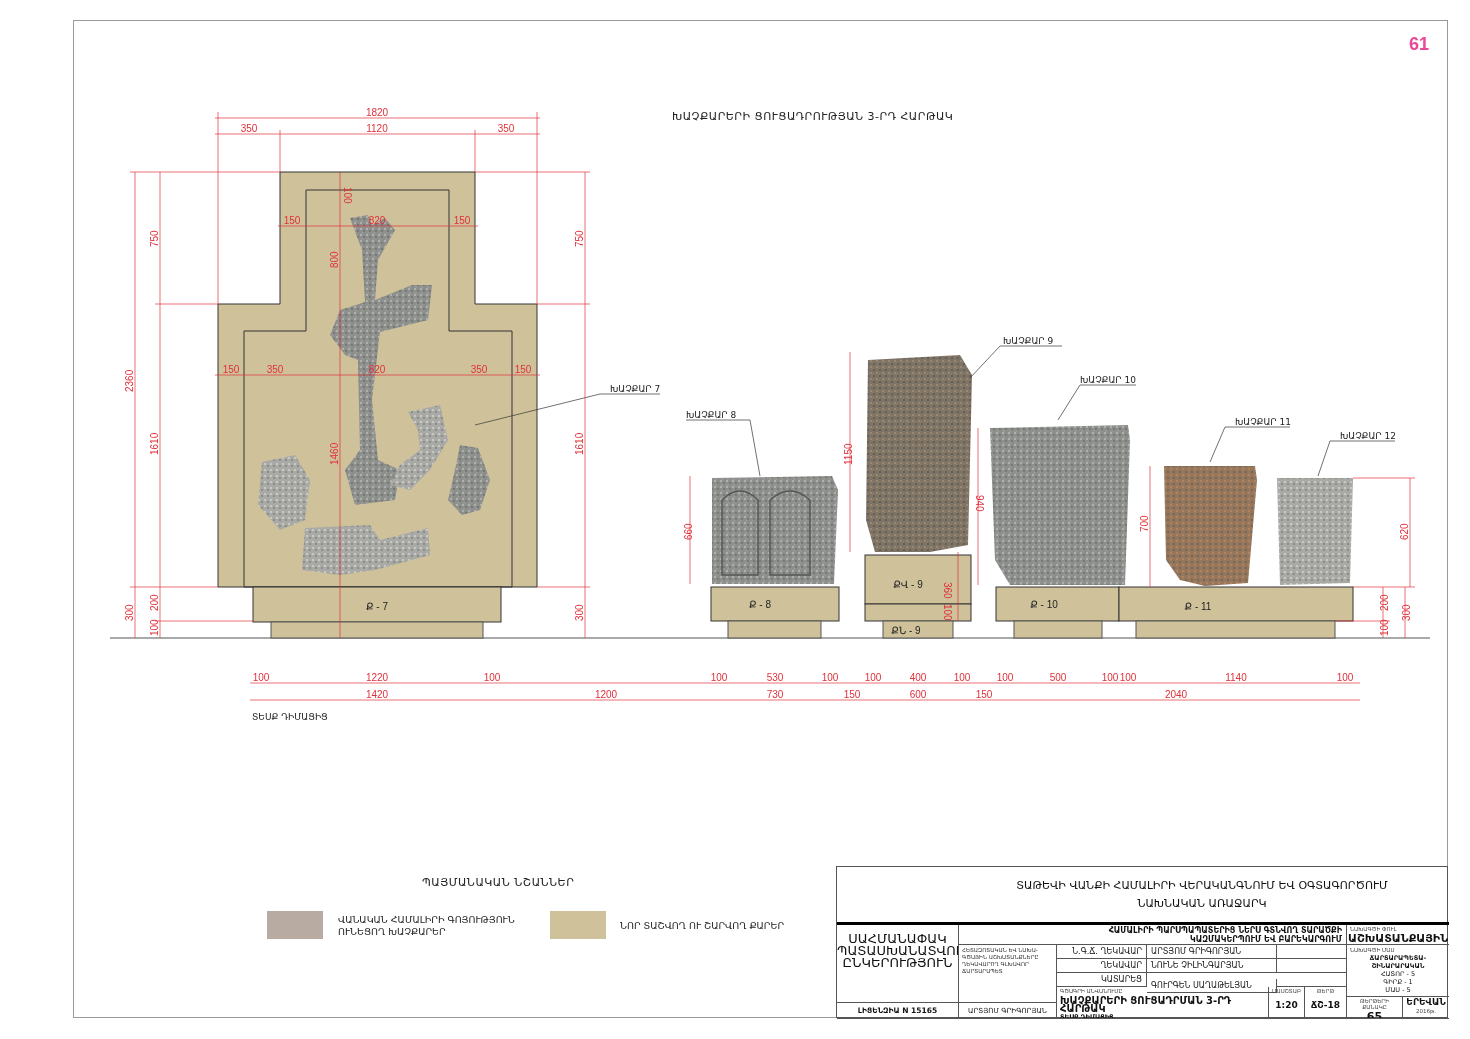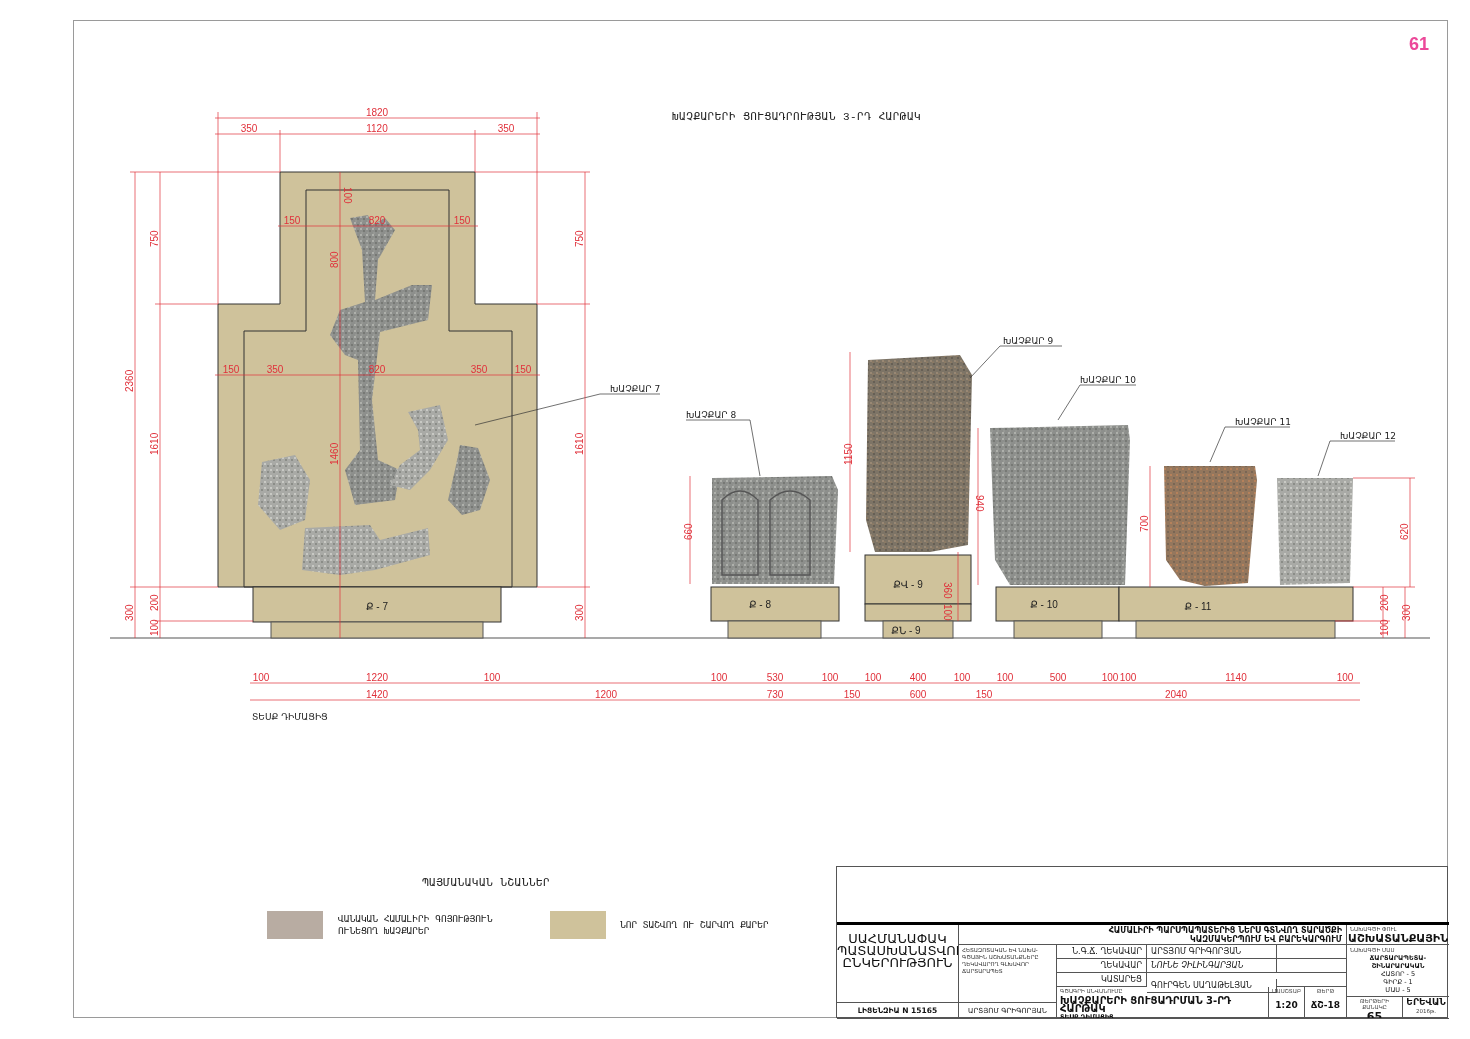--- a/index.html
+++ b/index.html
@@ -1,19 +1,19 @@
 <!DOCTYPE html>
 <html><head>
 <meta charset="utf-8">
 <style>
   html, body { margin:0; padding:0; background:#ffffff; }
   body { width:1470px; height:1039px; position:relative; overflow:hidden; font-family:"DejaVu Sans", sans-serif; }
   #sheet { position:absolute; left:73px; top:20px; width:1375px; height:998px; border:1px solid #9a9a9a; box-sizing:border-box; }
   .abs { position:absolute; }
-  .t { position:absolute; white-space:nowrap;font-family:Liberation Mono, monospace; }
+  .t { position:absolute; white-space:nowrap; }
   #page-number { left:1409px; top:34px; font:bold 18px "Liberation Sans", sans-serif; color:#ec4899; }
   #drawing-title { left:672px; top:110px; font-size:11px; letter-spacing:0.5px; color:#222; }
   svg#dwg { position:absolute; left:0; top:0; }
   .dim { font-family:"Liberation Sans", sans-serif; font-size:10px; fill:#e0303a; }
   .lbl { font-family:"DejaVu Sans", sans-serif; font-size:9px; fill:#222; }
   .plinth-lbl { font-family:"Liberation Sans", sans-serif; font-size:10px; fill:#222; }
   
   #legend-title { left:422px; top:876px; font-size:11px; color:#222; letter-spacing:0.5px; }
   .swatch { position:absolute; width:56px; height:28px; }
   .legend-text { font-size:9.5px; color:#222; line-height:12px; }
@@ -227,20 +227,24 @@
 <div class="swatch" style="left:267px; top:911px; background:#b8aca2;"></div>
 <div class="t legend-text" style="left:338px; top:914px;">
   <div>ՎԱՆԱԿԱՆ ՀԱՄԱԼԻՐԻ ԳՈՅՈՒԹՅՈՒՆ</div>
   <div>ՈՒՆԵՑՈՂ ԽԱՉՔԱՐԵՐ</div>
 </div>
 <div class="swatch" style="left:550px; top:911px; background:#cfc29b;"></div>
 <div class="t legend-text" style="left:620px; top:920px;">ՆՈՐ ՏԱՇՎՈՂ ՈՒ ՇԱՐՎՈՂ ՔԱՐԵՐ</div>
 
 <div id="tb">
 
+  <div class="cell c" style="left:118px; top:4px; width:494px; height:54px; border-right:none; font-size:11px; line-height:18px; padding-top:6px;">
+    <div>ՏԱԹԵՎԻ ՎԱՆՔԻ ՀԱՄԱԼԻՐԻ ՎԵՐԱԿԱՆԳՆՈՒՄ ԵՎ ՕԳՏԱԳՈՐԾՈՒՄ</div>
+    <div>ՆԱԽՆԱԿԱՆ ԱՌԱՋԱՐԿ</div>
+  </div>
   <div class="abs" style="left:0; top:55px; width:612px; height:3px; background:#000;"></div>
 
   <div class="cell c" style="left:0; top:58px; width:122px; height:78px; font-size:13px; line-height:12px; padding-top:8px;">
     <div>ՍԱՀՄԱՆԱՓԱԿ</div>
     <div>ՊԱՏԱՍԽԱՆԱՏՎՈՒԹՅԱՄԲ</div>
     <div>ԸՆԿԵՐՈՒԹՅՈՒՆ</div>
   </div>
   <div class="cell c b" style="left:0; top:136px; width:122px; height:16px; font-size:7.5px; line-height:16px;">ԼԻՑԵՆԶԻԱ N 15165</div>
 
   <div class="cell b" style="left:122px; top:58px; width:388px; height:20px; font-size:8px; line-height:9px; padding:1px 4px;text-align:right;">
@@ -248,21 +252,21 @@
     <div>ԿԱԶՄԱԿԵՐՊՈՒՄ ԵՎ ԲԱՐԵԿԱՐԳՈՒՄ</div>
   </div>
   <div class="cell" style="left:122px; top:78px; width:98px; height:58px; font-size:5.5px; line-height:7px; padding:2px 3px; color:#333;">ՀԵՏԱԶՈՏԱԿԱՆ ԵՎ ՆԱԽԱ-ԳԾԱՅԻՆ ԱՇԽԱՏԱՆՔՆԵՐԸ ՂԵԿԱՎԱՐՈՂ ԳԼԽԱՎՈՐ ՃԱՐՏԱՐԱՊԵՏ</div>
   <div class="cell c" style="left:122px; top:136px; width:98px; height:16px; font-size:7px; line-height:16px;">ԱՐՏՅՈՄ ԳՐԻԳՈՐՅԱՆ</div>
 
   <div class="cell" style="left:220px; top:78px; width:290px; height:14px; border:none;"></div>
   <div class="cell" style="left:220px; top:78px; width:90px; height:14px; text-align:right; padding-right:4px; line-height:14px;">Ն.Գ.Ճ. ՂԵԿԱՎԱՐ</div>
   <div class="cell" style="left:310px; top:78px; width:130px; height:14px; padding-left:4px; line-height:14px;">ԱՐՏՅՈՄ ԳՐԻԳՈՐՅԱՆ</div>
   <div class="cell" style="left:440px; top:78px; width:70px; height:14px;"></div>
   <div class="cell" style="left:220px; top:92px; width:90px; height:14px; text-align:right; padding-right:4px; line-height:14px;">ՂԵԿԱՎԱՐ</div>
-  <div class="cell" style="left:310px; top:92px; width:130px; height:14px; padding-left:4px; line-height:14px;font-style:italic;">ՆՈՒՆԵ ՉԻԼԻՆԳԱՐՅԱՆ</div>
+  <div class="cell" style="left:310px; top:92px; width:130px; height:14px; padding-left:4px; line-height:14px;">ՆՈՒՆԵ ՉԻԼԻՆԳԱՐՅԱՆ</div>
   <div class="cell" style="left:440px; top:92px; width:70px; height:14px;"></div>
   <div class="cell" style="left:220px; top:106px; width:90px; height:14px; text-align:right; padding-right:4px; line-height:14px;">ԿԱՏԱՐԵՑ</div>
   <div class="cell" style="left:310px; top:112px; width:130px; height:14px; padding-left:4px; line-height:14px;">ԳՈՒՐԳԵՆ ՍԱՂԱԹԵԼՅԱՆ</div>
   <div class="cell" style="left:440px; top:106px; width:70px; height:14px;"></div>
 
   <div class="cell" style="left:220px; top:120px; width:212px; height:32px; padding:1px 3px;">
     <div class="small">ԳԾԱԳՐԻ ԱՆՎԱՆՈՒՄԸ</div>
     <div style="font-size:10px; line-height:8px; margin-top:3px;" class="b">ԽԱՉՔԱՐԵՐԻ ՑՈՒՑԱԴՐՄԱՆ 3-ՐԴ ՀԱՐԹԱԿ</div>
     <div style="font-size:6.5px; line-height:8px;" class="b">ՏԵՍՔ ԴԻՄԱՑԻՑ</div>
   </div>

